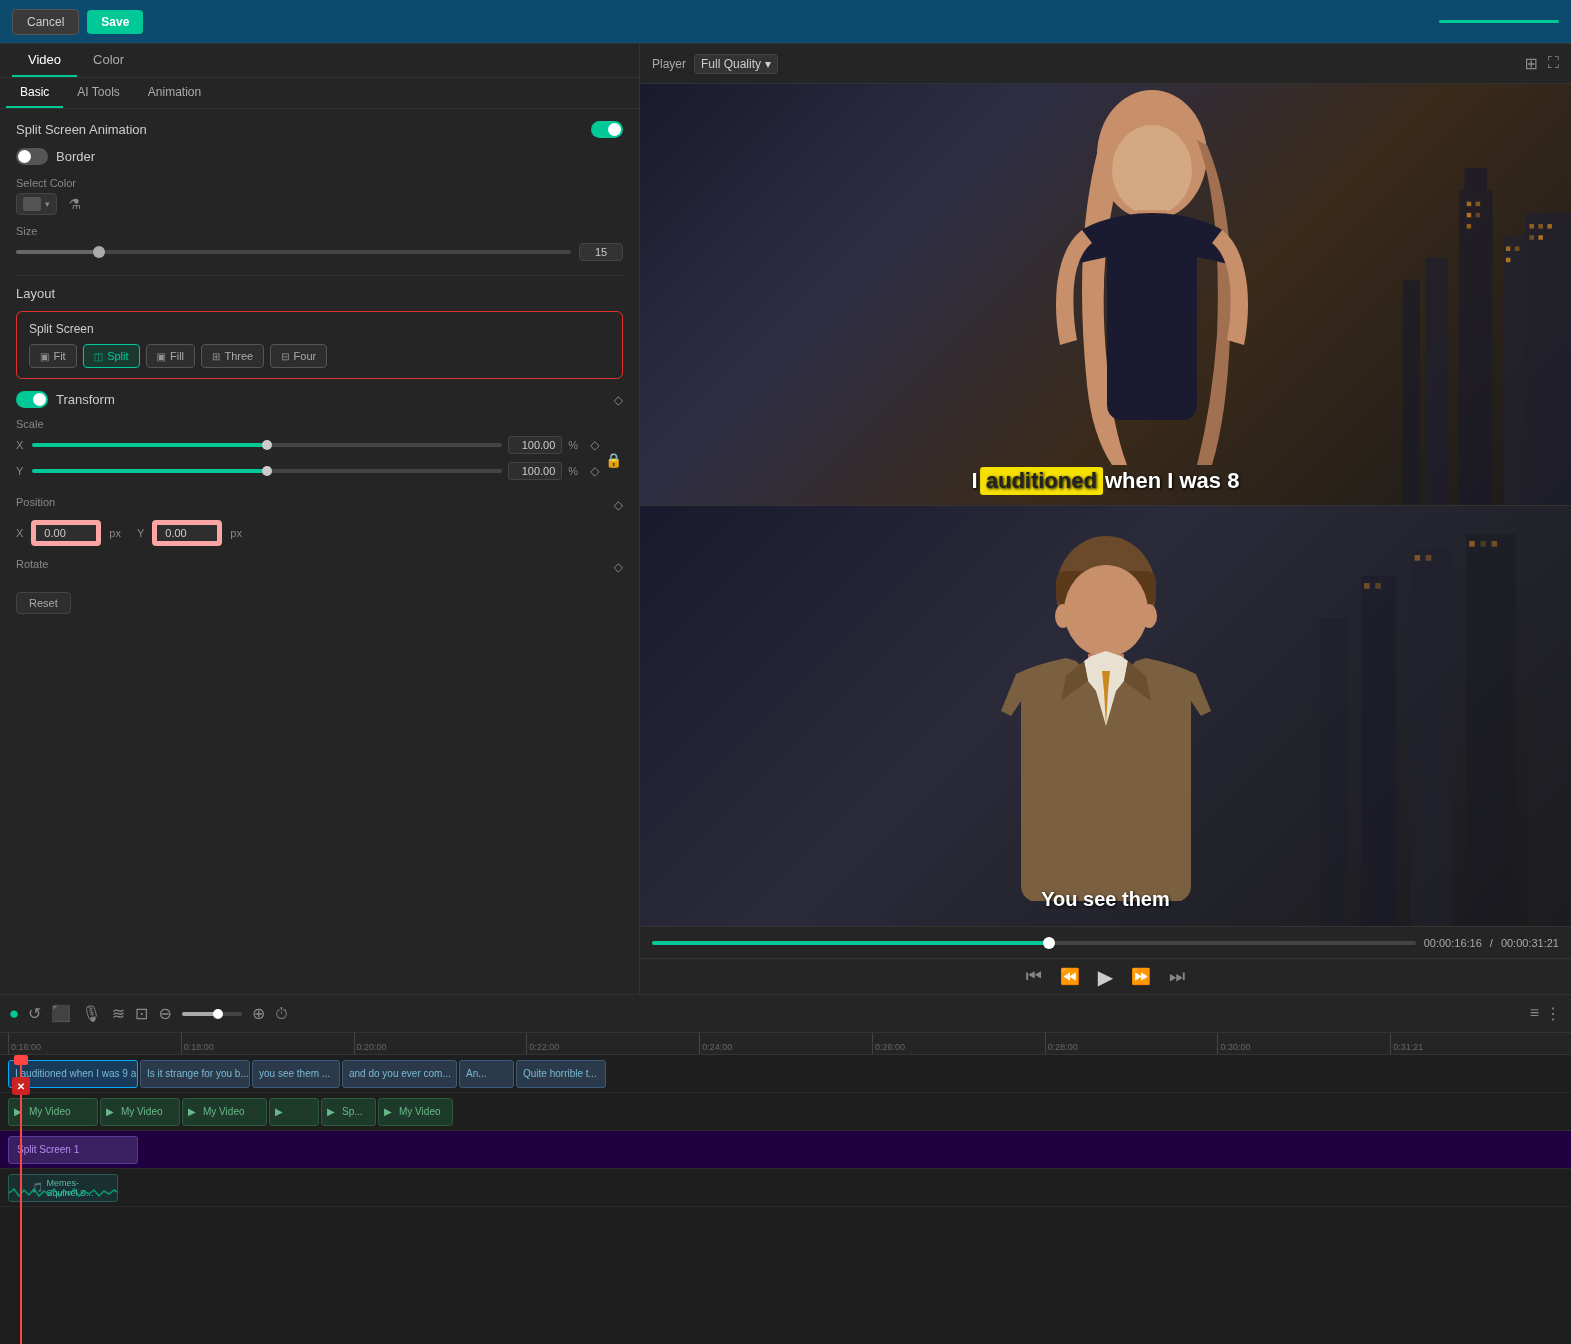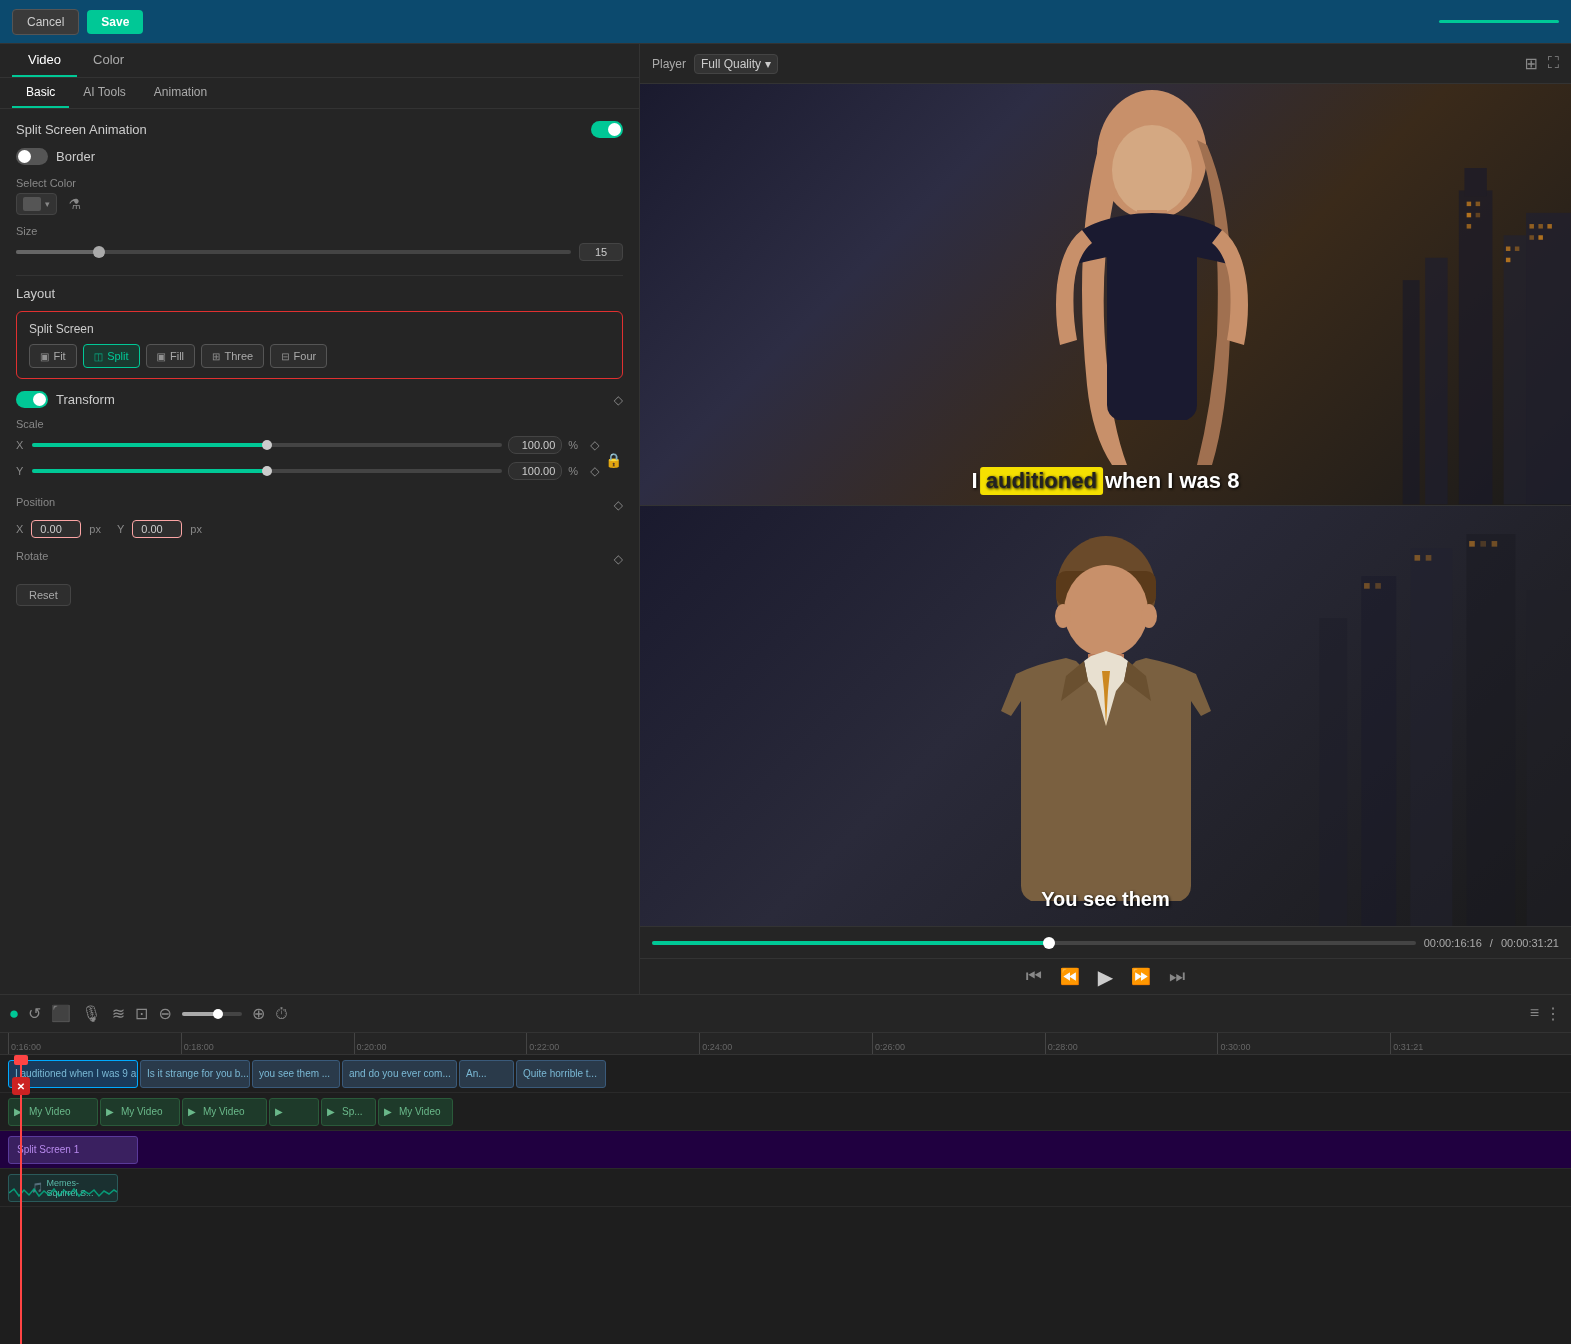--- a/index.html
+++ b/index.html
@@ -93,21 +93,21 @@
     .vc-tab.active {
       color: #fff;
       border-bottom: 2px solid #00c896;
     }
 
     
     .sub-tabs {
       display: flex;
       gap: 0;
       border-bottom: 1px solid #333;
-      padding: 0 12px;
+      padding: 0 6px;
       background: #252525;
     }
     .sub-tab {
       padding: 7px 14px;
       cursor: pointer;
       color: #aaa;
       font-size: 12px;
       border-bottom: 2px solid transparent;
     }
     .sub-tab.active {
@@ -355,21 +355,21 @@
       background: #ccc;
       border-radius: 50%;
       position: absolute;
       top: -3px;
       left: 50%;
       transform: translateX(-50%);
     }
     .xy-value-box {
       background: #2e2e2e;
       border: 1px solid #444;
-      border-radius: 8px;
+      border-radius: 3px;
       color: #ccc;
       font-size: 11px;
       padding: 2px 6px;
       width: 54px;
       text-align: right;
     }
     .percent-label {
       color: #888;
       font-size: 11px;
       width: 12px;
@@ -385,26 +385,26 @@
       display: flex;
       align-items: center;
       gap: 8px;
     }
     .pos-axis {
       color: #888;
       font-size: 11px;
     }
     .pos-value-box {
       background: #2e2e2e;
-      border: 1px solid #fca5a5;
+      border: 5px solid #fca5a5;
       border-radius: 4px;
       color: #ccc;
       font-size: 11px;
       padding: 2px 8px;
-      width: 50px;
+      width: 70px;
     }
     .pos-unit {
       color: #888;
       font-size: 11px;
     }
 
     
     .reset-btn {
       background: #2e2e2e;
       border: 1px solid #444;

